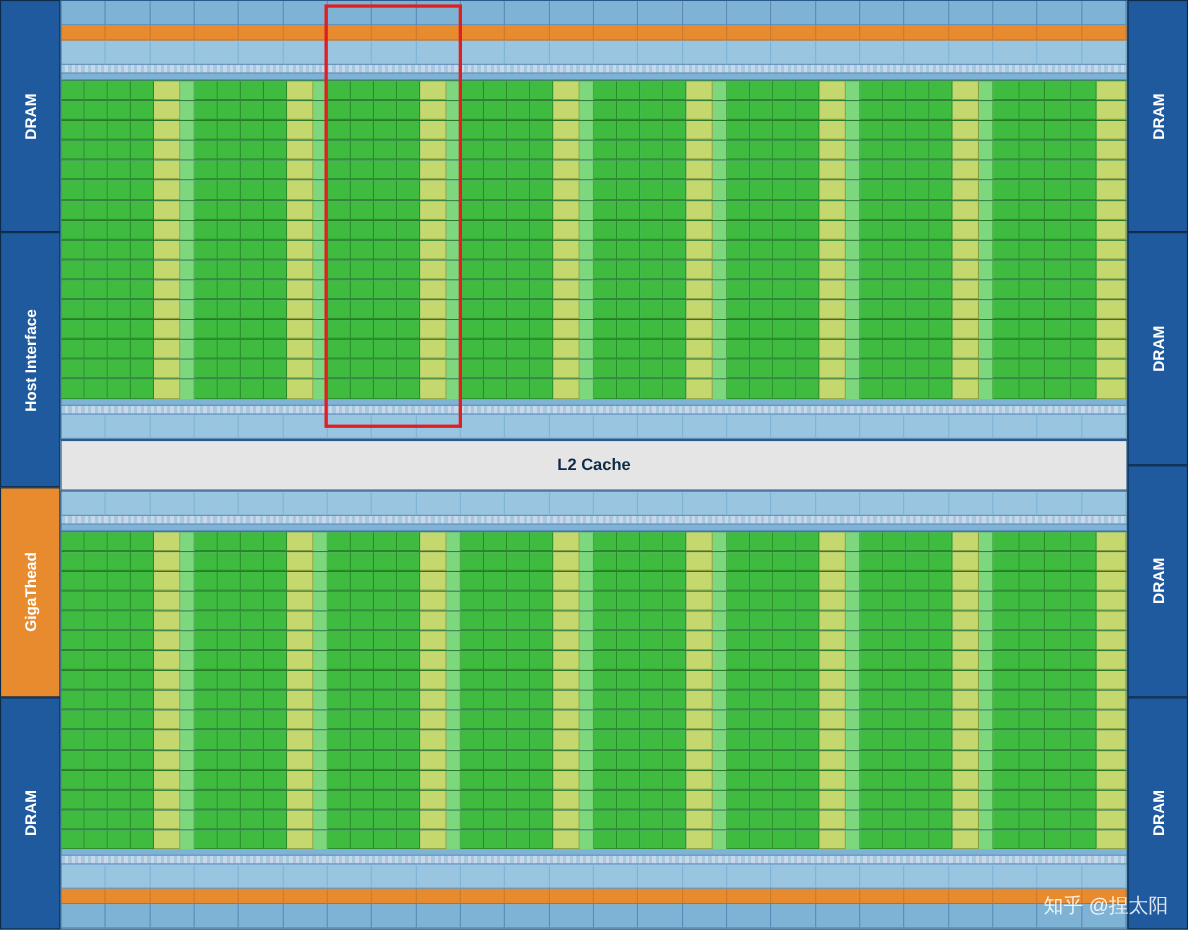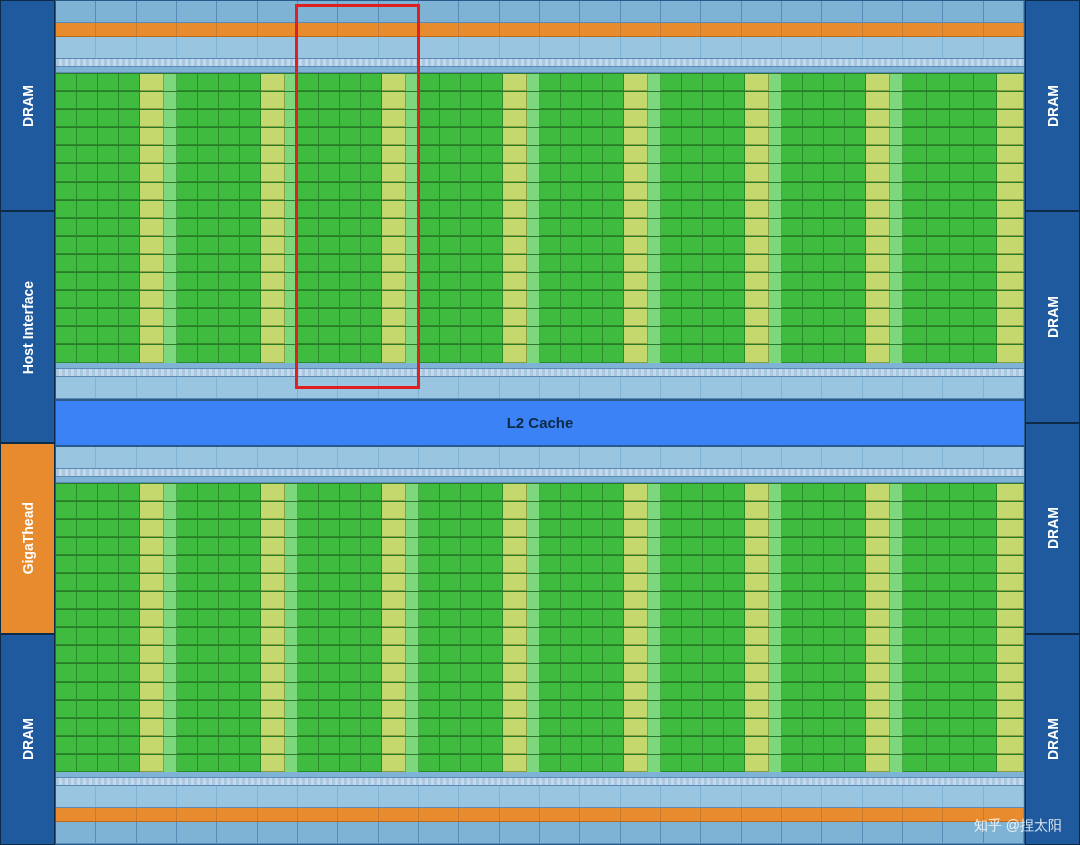--- a/index.html
+++ b/index.html
@@ -40,21 +40,21 @@
   .side-block.orange { background: #e88a2e; }
   
   .center {
     flex: 1;
     display: flex;
     flex-direction: column;
     background: #7fb3d5;
   }
   .l2 {
     flex: 0 0 46px;
-    background: #3b82f6;
+    background: #e5e5e5;
     border: 1px solid #2a5a8a;
     display: flex;
     align-items: center;
     justify-content: center;
     font-weight: bold;
     color: #0d2a47;
     font-size: 15px;
   }
   .half {
     flex: 1;
@@ -113,21 +113,21 @@
   .highlight {
     position: absolute;
     border: 3px solid #e02020;
     pointer-events: none;
   }
   .watermark {
     position: absolute;
     right: 18px;
     bottom: 10px;
     color: rgba(255,255,255,0.85);
-    font-size: 14px;
+    font-size: 18px;
     font-family: "Microsoft YaHei", sans-serif;
     pointer-events:none;
   }
 </style>
 </head>
 <body>
 
 <div class="chip">
   <div class="side-col" id="left-col">
       <div class="side-block" style="flex: 1 1 0%;">

